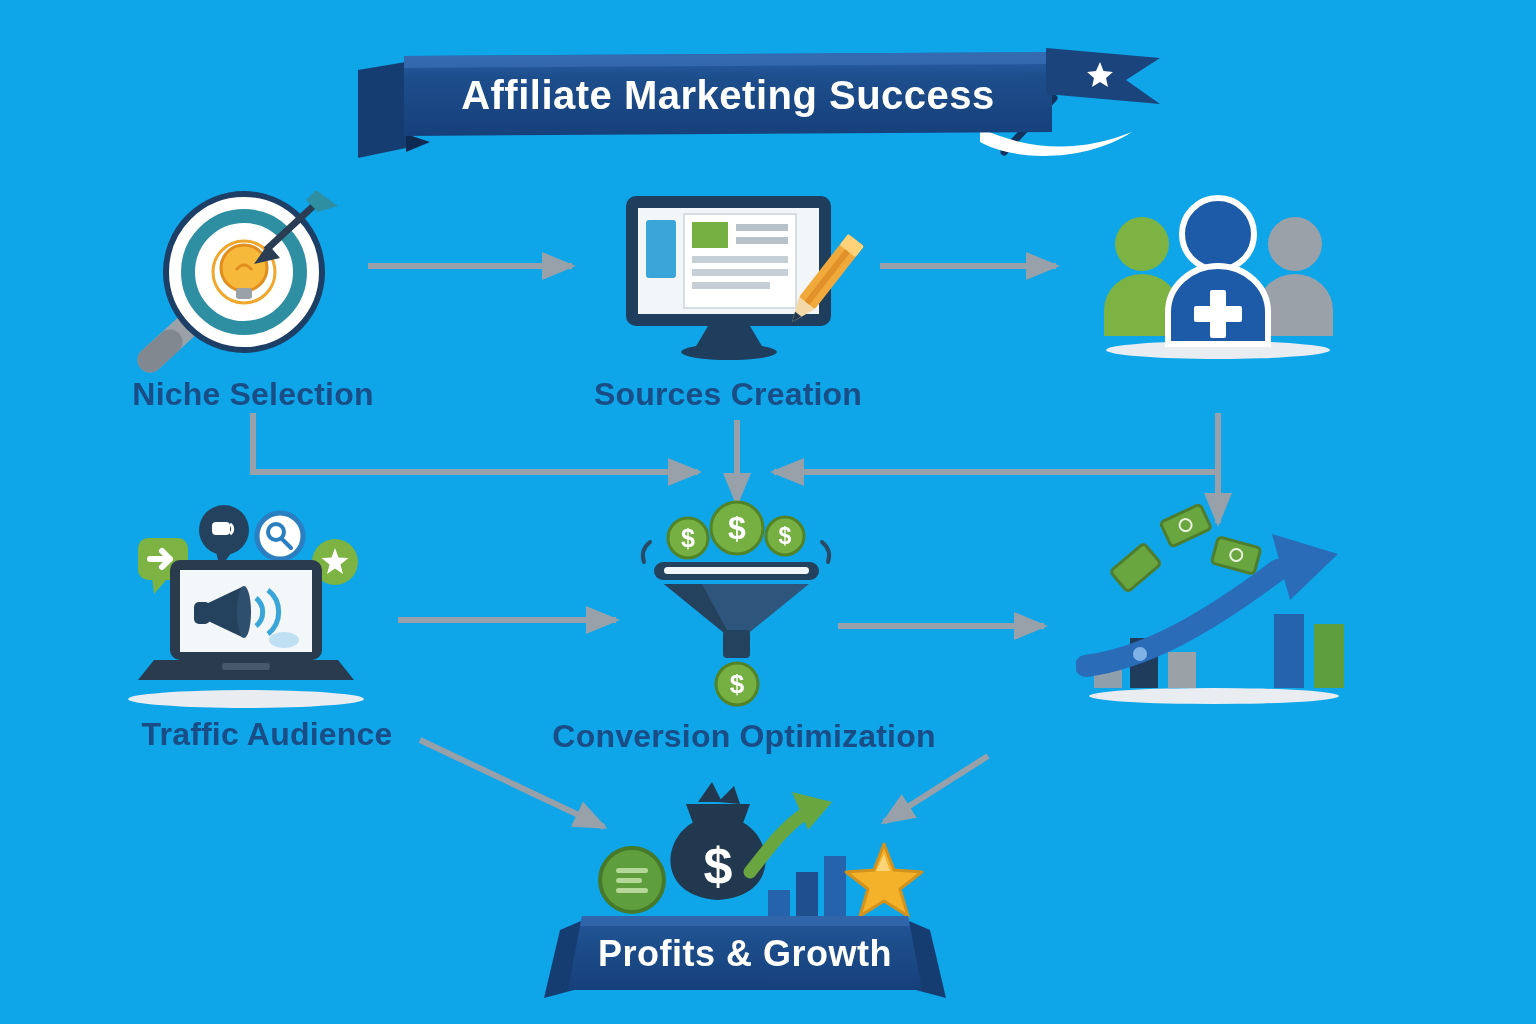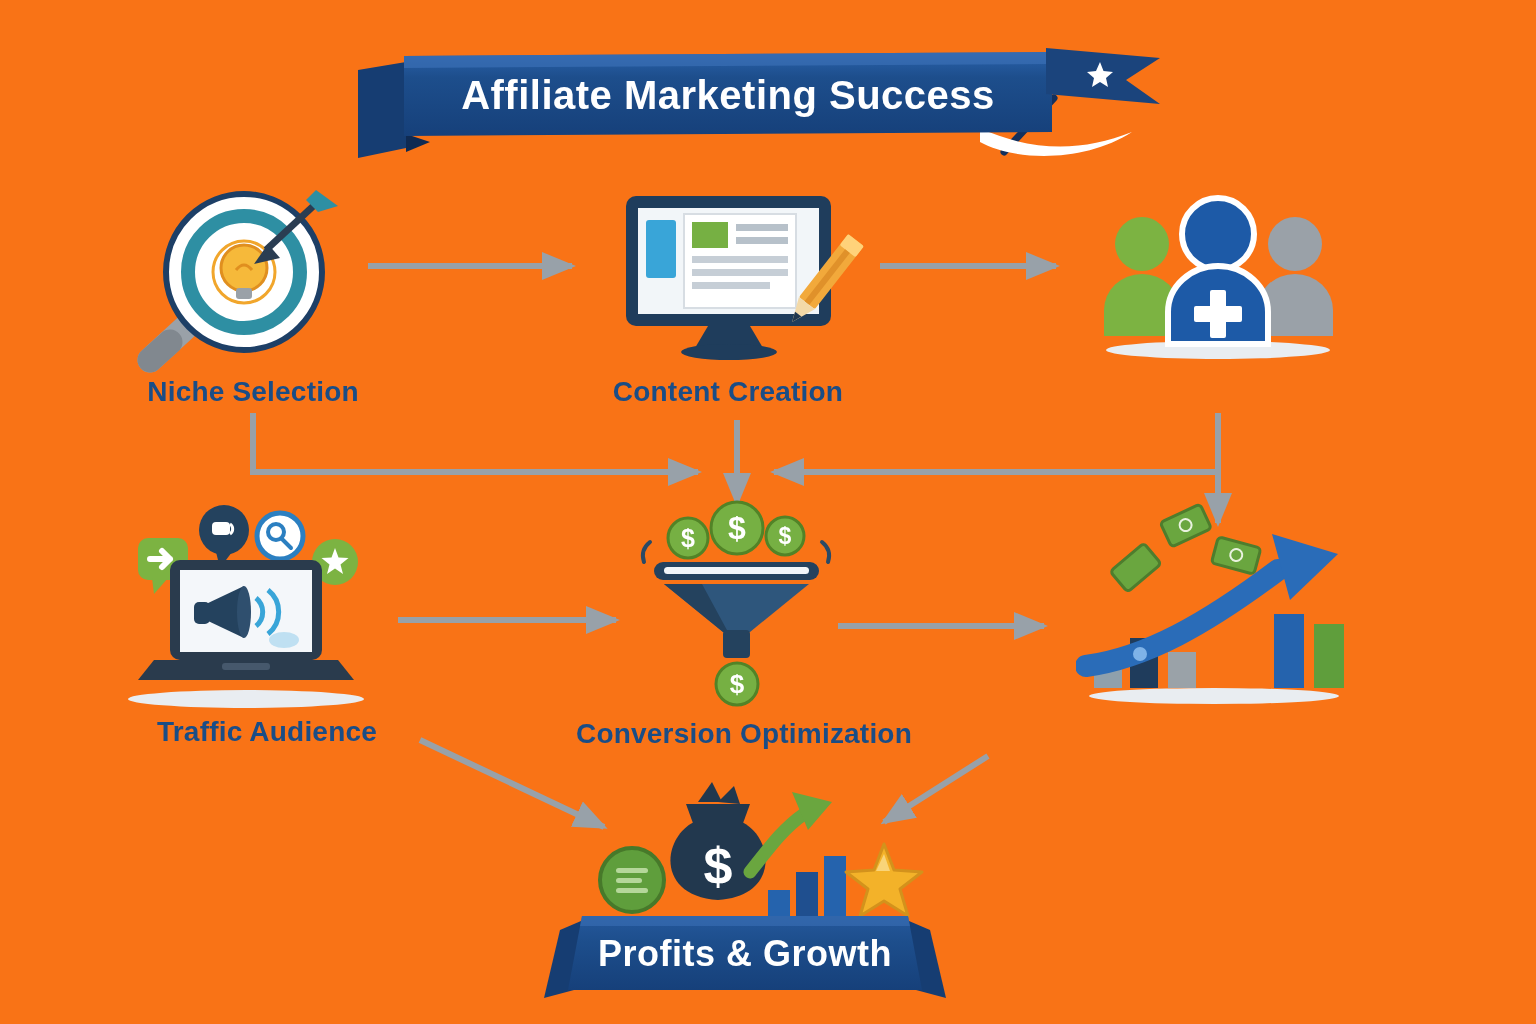--- a/index.html
+++ b/index.html
@@ -1,25 +1,25 @@
 <!DOCTYPE html>
 <html><head>
 <meta charset="utf-8">
 <style>
   * { box-sizing: border-box; }
   html, body { margin: 0; padding: 0; background: #ffffff; }
   .canvas {
     position: relative; width: 1536px; height: 1024px;
-    background: #f97316; overflow: hidden;
+    background: #0ea5e9; overflow: hidden;
     font-family: "Liberation Sans", sans-serif;
   }
   .abs { position: absolute; }
   .stage-label {
     position: absolute; text-align: center; font-weight: 700;
-    font-size: 28px; color: #1a4d86; letter-spacing: 0.2px;
+    font-size: 32px; color: #1a4d86; letter-spacing: 0.2px;
   }
   svg { display: block; }
   .svg-text { font-family: "Liberation Sans", sans-serif; }
 </style>
 </head>
 <body>
 
 <div class="canvas">
 
   <svg class="abs" style="left:0; top:0;" width="1536" height="1024" viewBox="0 0 1536 1024">
@@ -109,21 +109,21 @@
     </g>
     <g>
       <circle cx="132" cy="42" r="36" fill="#1d5aa7" stroke="#ffffff" stroke-width="6"></circle>
       <path d="M82,152 v-32 a50,46 0 0 1 100,0 v32 z" fill="#1d5aa7" stroke="#ffffff" stroke-width="6"></path>
       <rect x="124" y="98" width="16" height="48" rx="2" fill="#ffffff"></rect>
       <rect x="108" y="114" width="48" height="16" rx="2" fill="#ffffff"></rect>
     </g>
   </svg>
 
   <div class="stage-label" style="left:103px; top:376px; width:300px;">Niche Selection</div>
-  <div class="stage-label" style="left:578px; top:376px; width:300px;">Content Creation</div>
+  <div class="stage-label" style="left:578px; top:376px; width:300px;">Sources Creation</div>
 
   <svg class="abs" style="left:122px; top:498px;" width="265" height="215" viewBox="0 0 265 215">
     <ellipse cx="124" cy="201" rx="118" ry="9" fill="#e9edf1"></ellipse>
     <g>
       <rect x="16" y="40" width="50" height="42" rx="10" fill="#7cb342"></rect>
       <polygon points="30,80 46,80 32,96" fill="#7cb342"></polygon>
       <path d="M28,61 h20 m0,0 l-8,-8 m8,8 l-8,8" stroke="#ffffff" stroke-width="6" fill="none" stroke-linecap="round"></path>
     </g>
     <g>
       <circle cx="102" cy="32" r="25" fill="#24425e"></circle>

